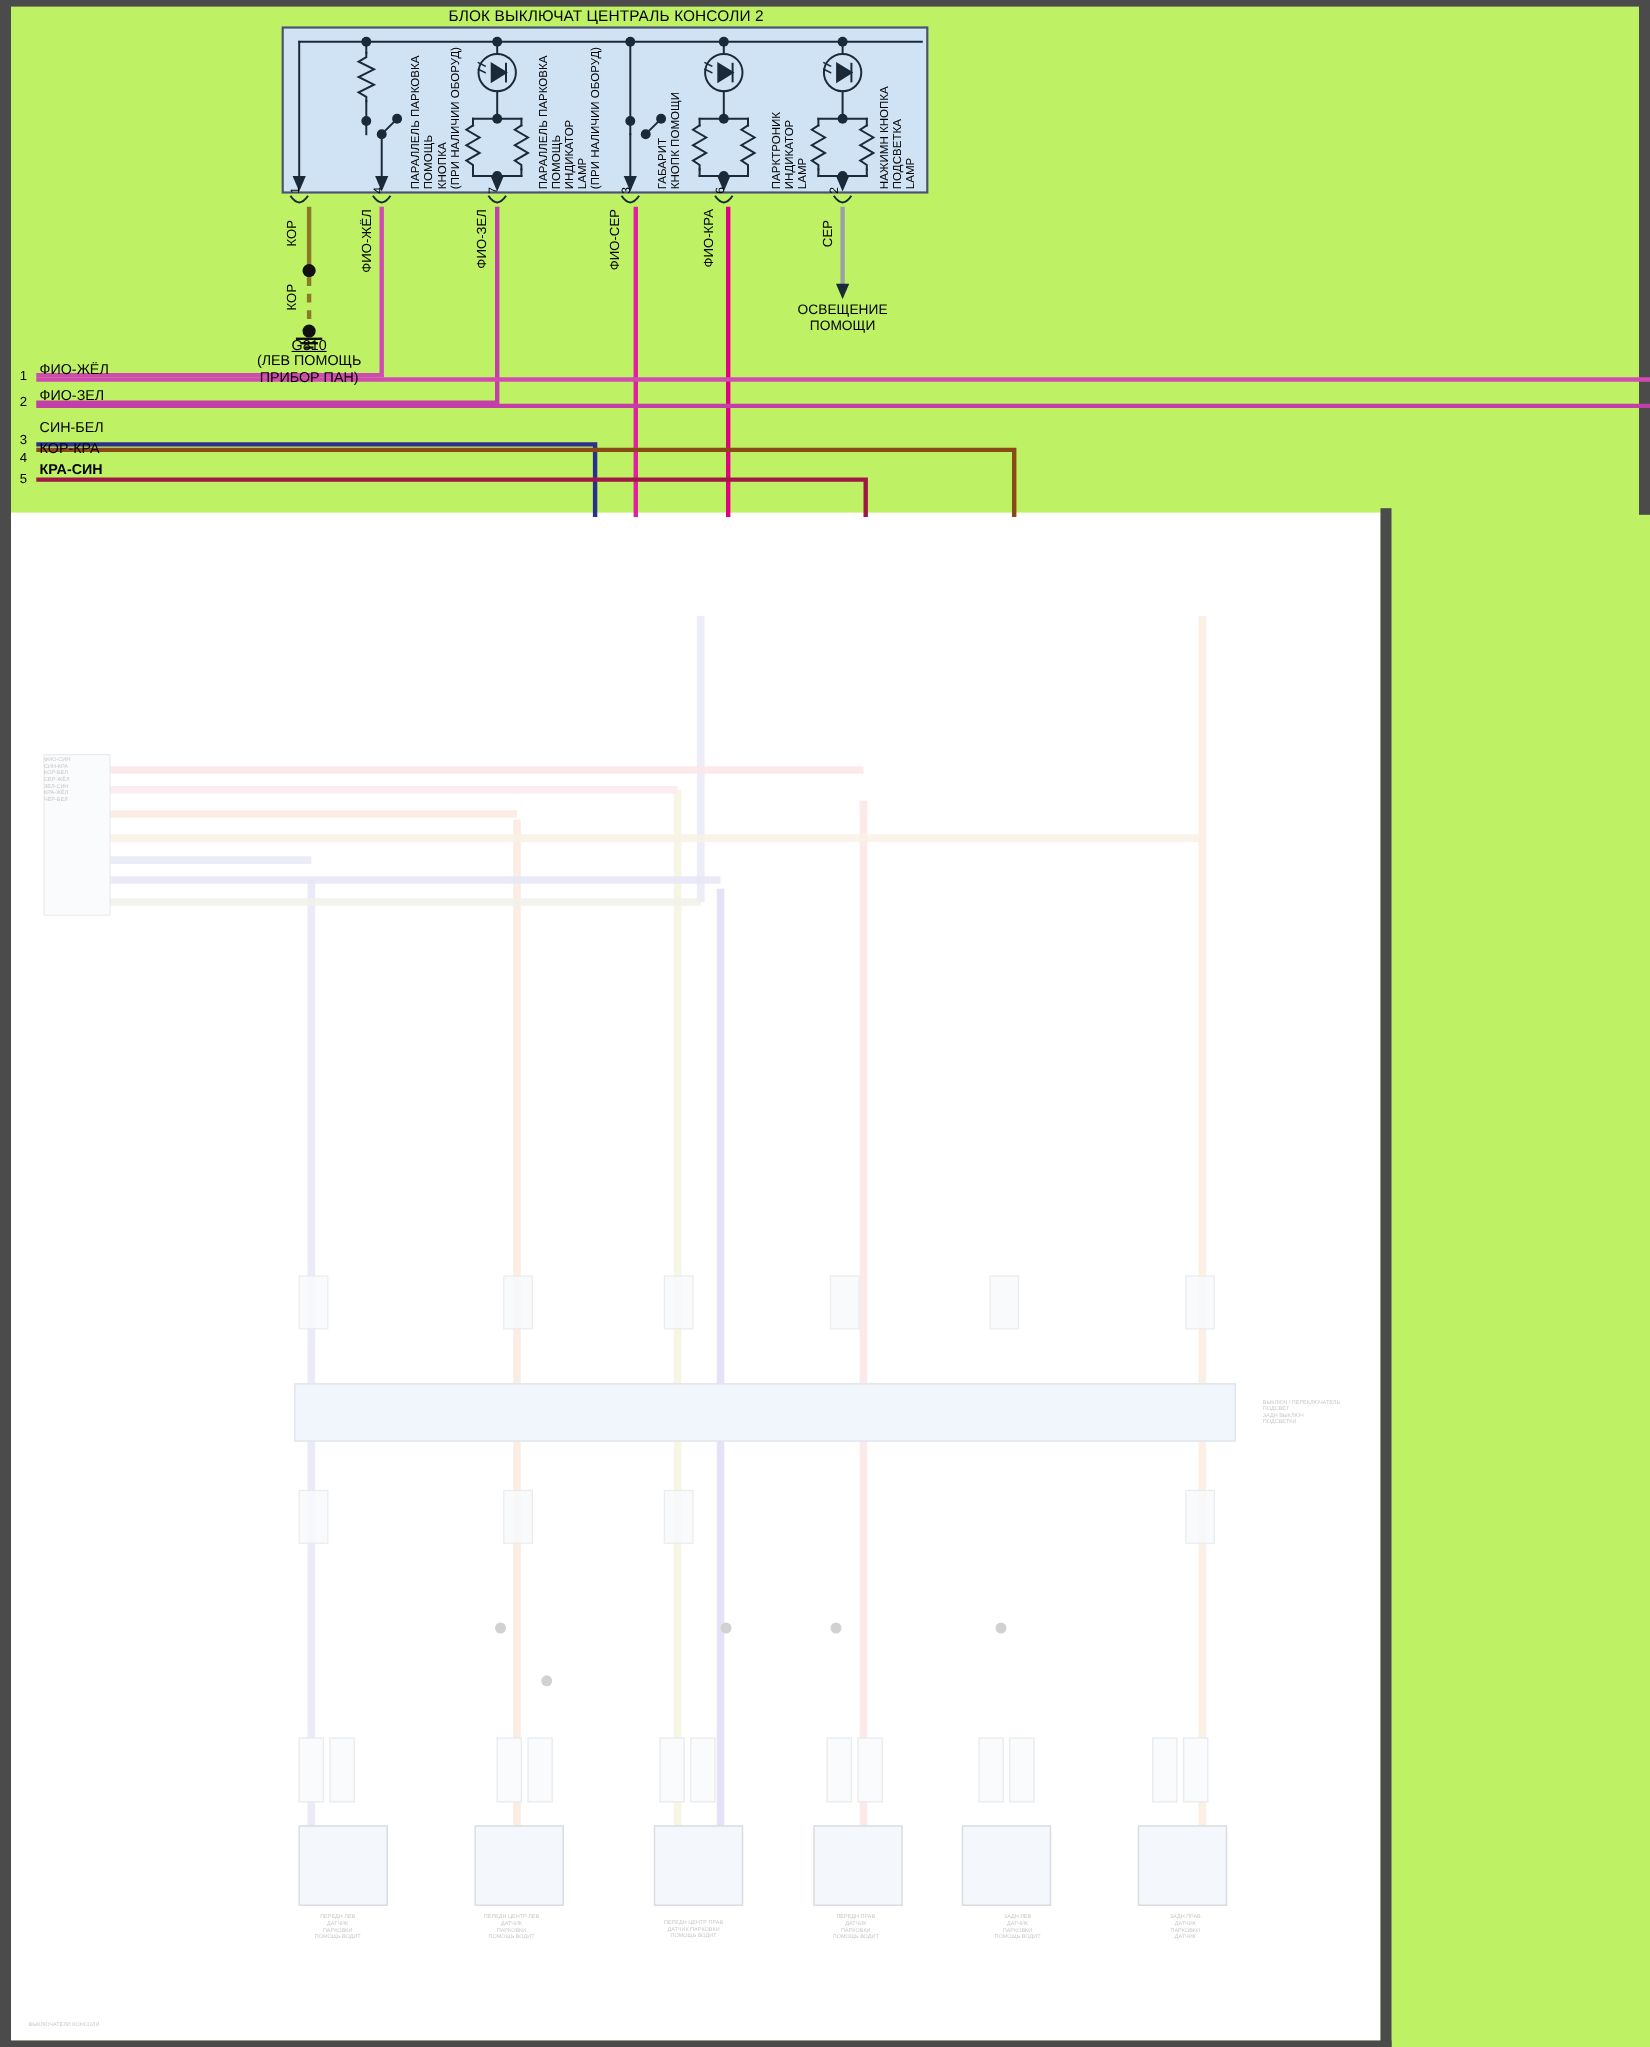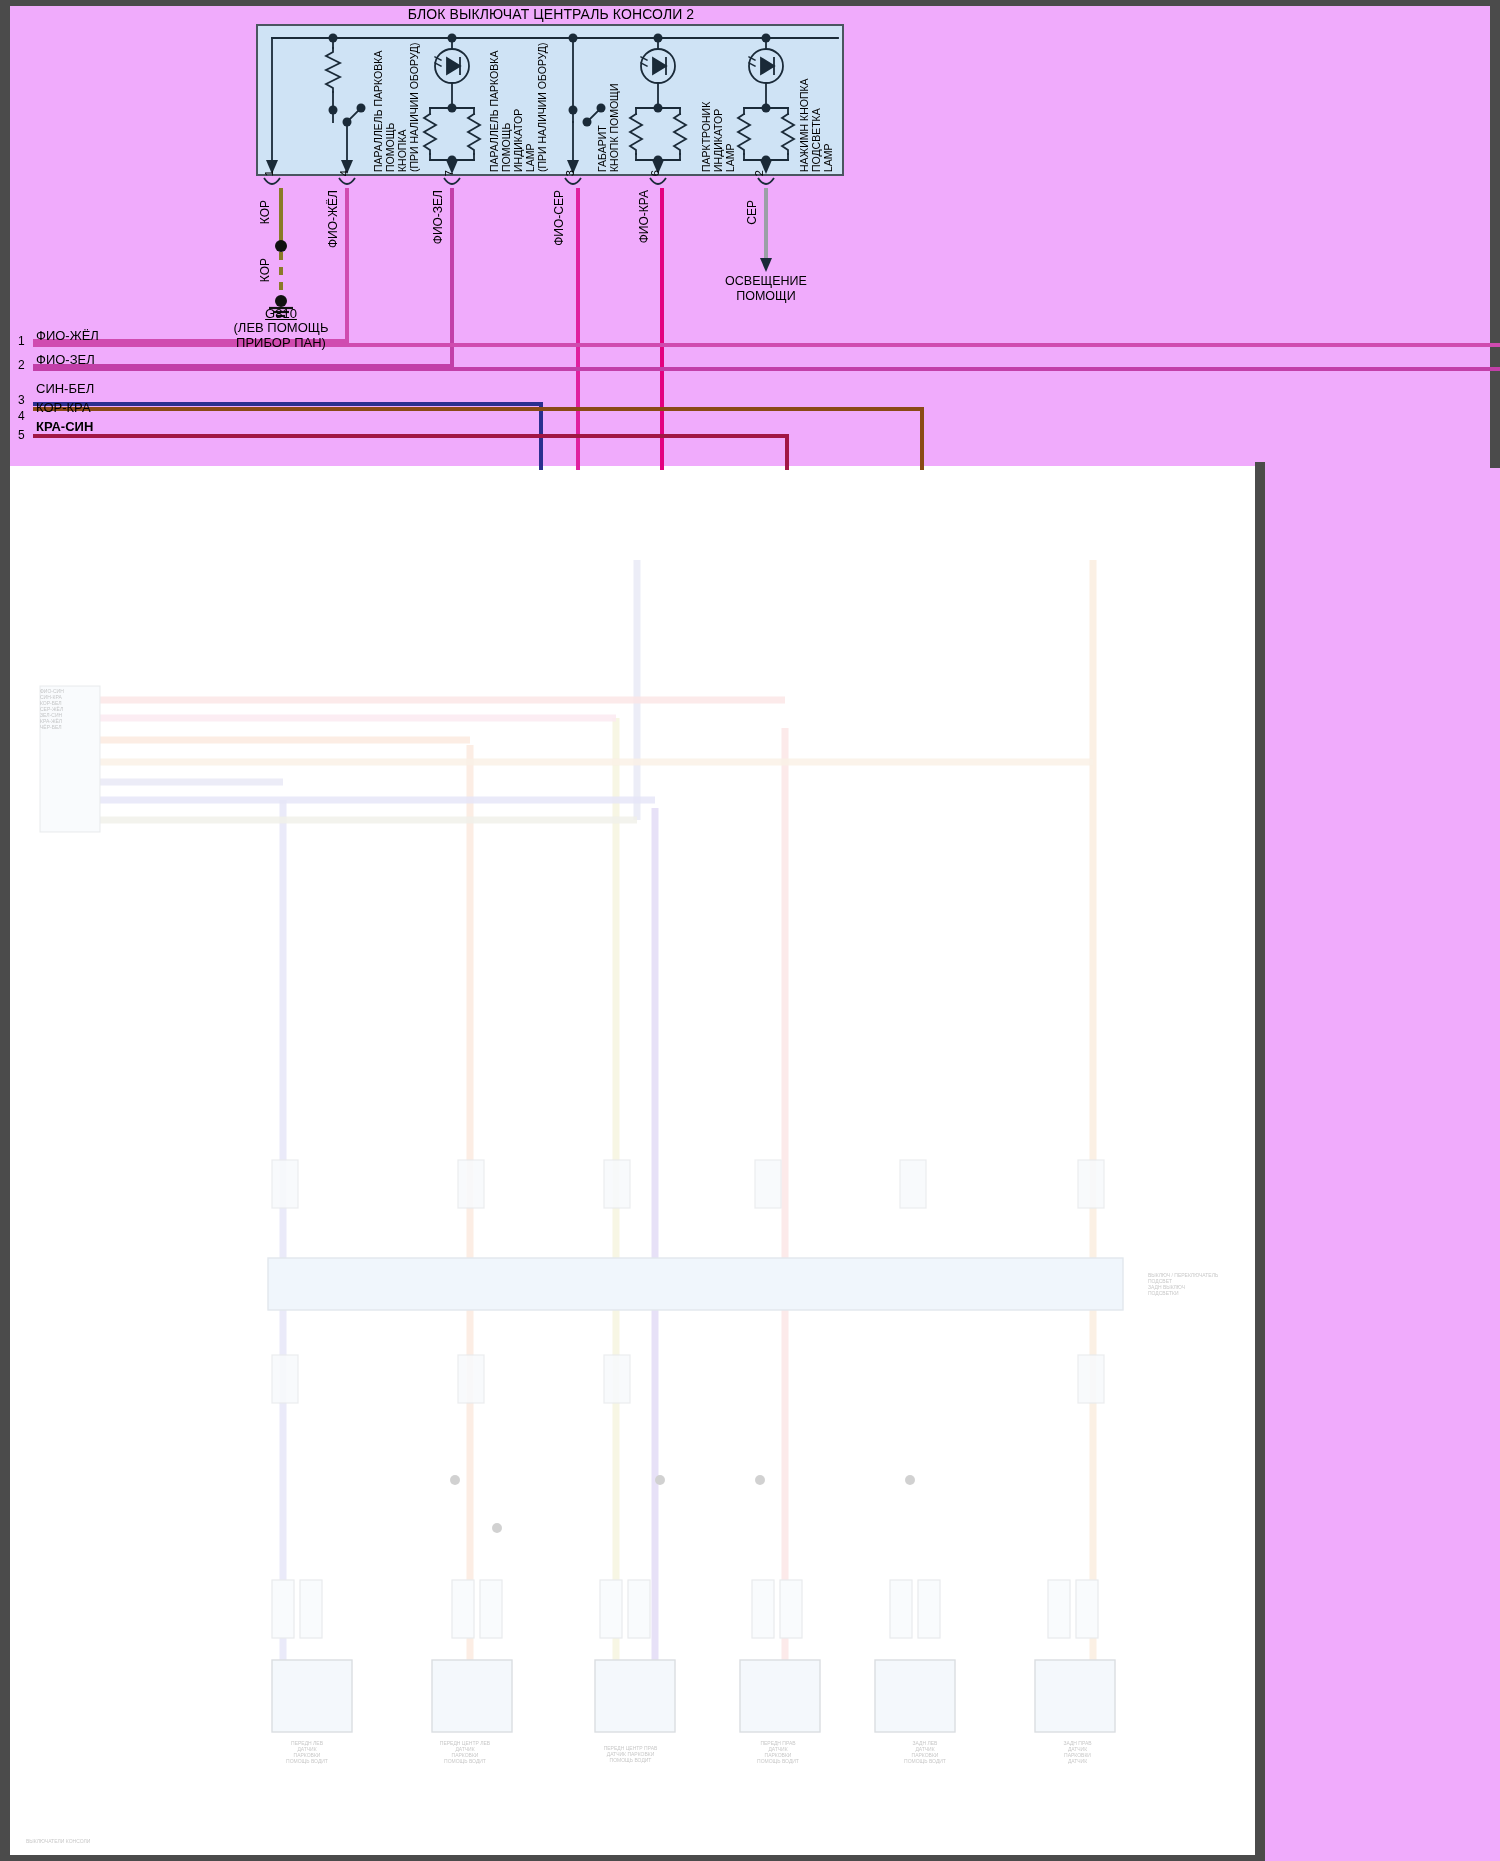--- a/index.html
+++ b/index.html
@@ -9,21 +9,21 @@
   }
   body {
     font-family: "Liberation Sans", sans-serif;
     -webkit-font-smoothing: antialiased;
   }
   #page {
     position: relative;
     width: 1500px;
     height: 1861px;
     overflow: hidden;
-    background: #f0abfc;
+    background: #bef264;
   }
   
   .frame-left {
     position: absolute;
     left: 0; top: 0;
     width: 10px; height: 1861px;
     background: #4b4b4b;
   }
   .frame-right-top {
     position: absolute;

